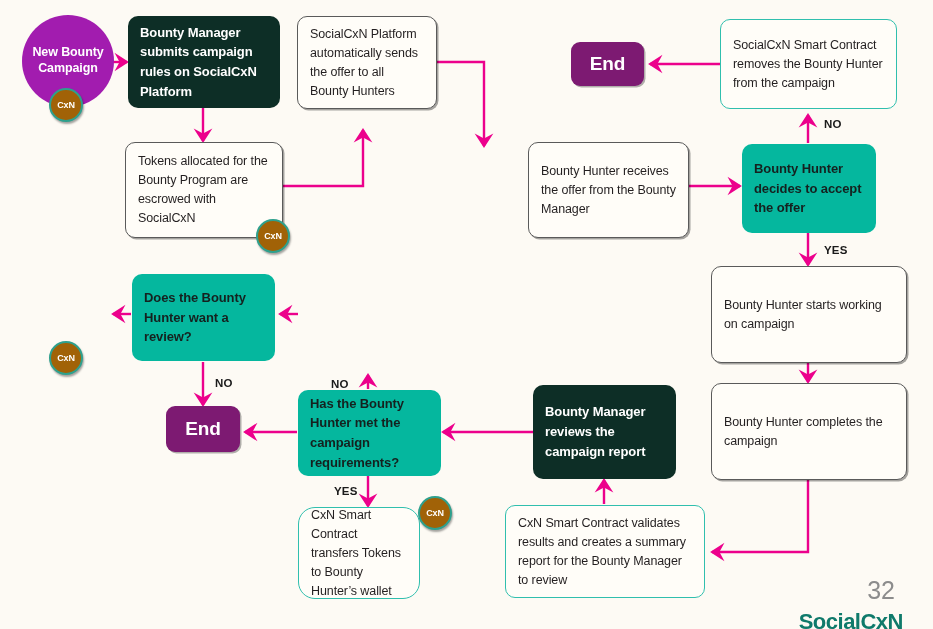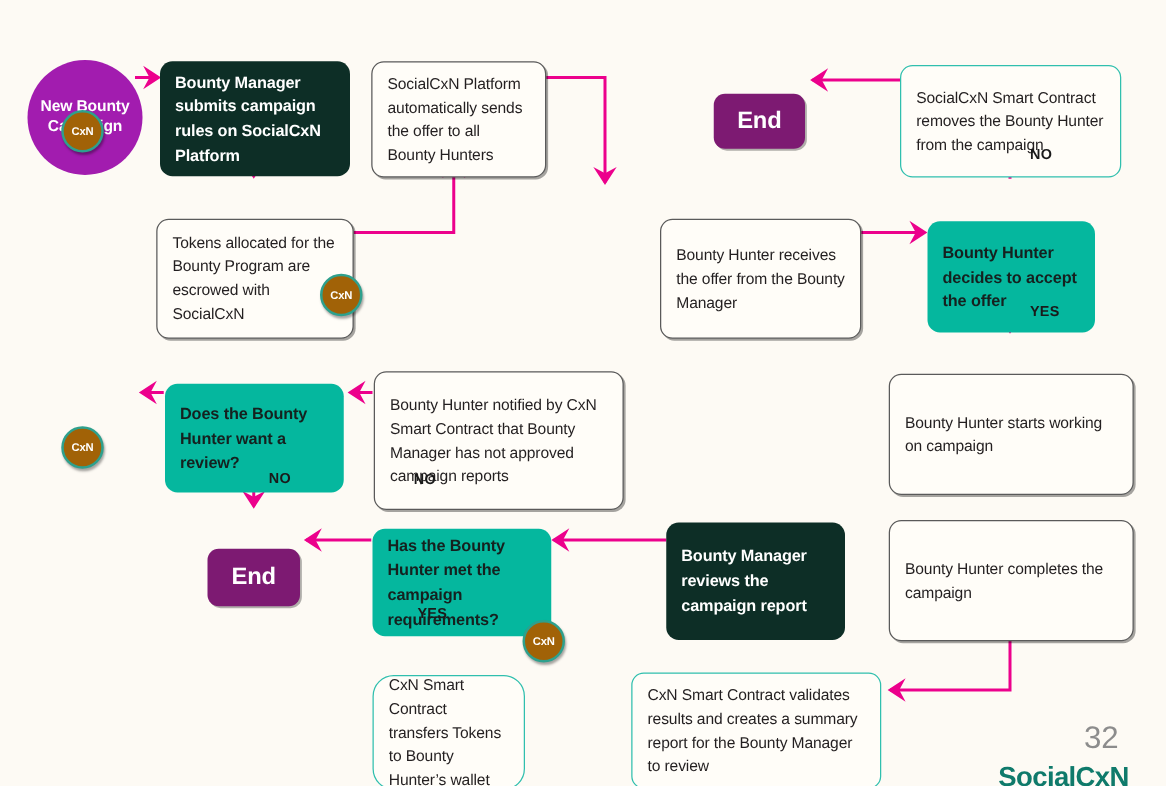--- a/index.html
+++ b/index.html
@@ -19,21 +19,20 @@
     position:absolute;
     box-sizing:border-box;
     display:flex;
     align-items:center;
     border-radius:10px;
     padding:8px 12px;
     font-size:12.5px;
     line-height:1.52;
     color:#231f20;
     letter-spacing:-0.1px;
-    margin-top:33px;
   }
   .node .txt{width:100%;}
 
   
   .plain{           
     background:#fffdf8;
     border:1.6px solid #5a5a5a;
     box-shadow:1.5px 1.5px 0 rgba(0,0,0,.35);
   }
   .tealline{        
@@ -212,23 +211,20 @@
   </div>
 
   <div class="node dark" style="left:533px;top:385px;width:143px;height:94px;">
     <span class="txt">Bounty Manager reviews the campaign report</span>
   </div>
 
   <div class="node teal" style="left:298px;top:390px;width:143px;height:86px;">
     <span class="txt">Has the Bounty Hunter met the campaign requirements?</span>
   </div>
 
-  <div class="node plain" style="left:299px;top:264px;width:200px;height:111px;">
-    <span class="txt">Bounty Hunter notified by CxN Smart Contract that Bounty Manager has not approved campaign reports</span>
-  </div>
 
   <div class="node teal" style="left:132px;top:274px;width:143px;height:87px;">
     <span class="txt">Does the Bounty Hunter want a review?</span>
   </div>
 
   <div class="coin" style="left:49px;top:341px;">CxN</div>
 
   <div class="node purple" style="left:166px;top:406px;width:74px;height:46px;">
     <span class="txt" style="text-align:center;">End</span>
   </div>

